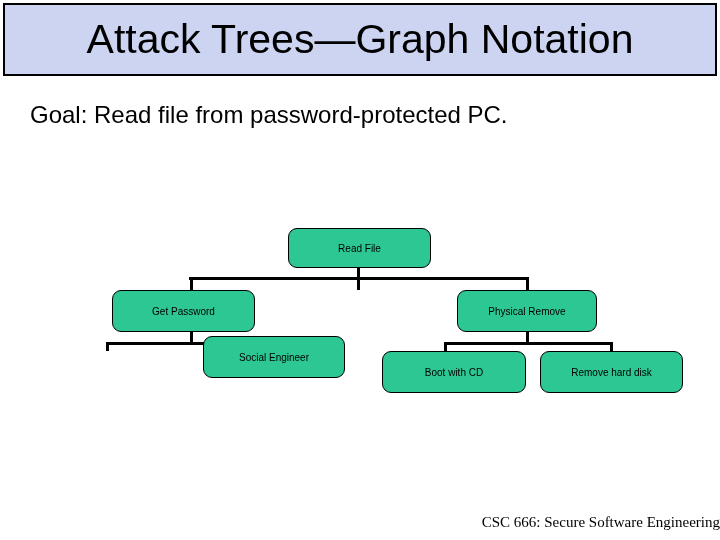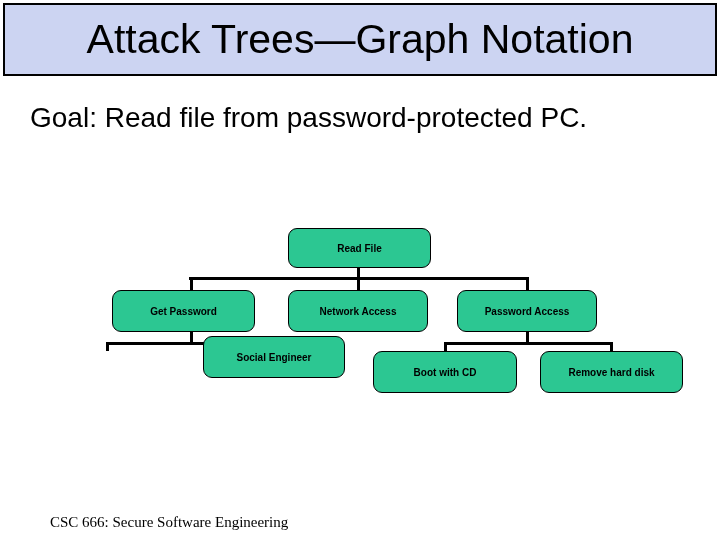--- a/index.html
+++ b/index.html
@@ -32,21 +32,21 @@
   }
   .title-text {
     font-size: 41px;
     line-height: 1;
     white-space: nowrap;
     color: var(--text, #000000);
   }
   .goal-text {
     position: absolute;
     left: 30px; top: 101px;
-    font-size: 28px;
+    font-size: 24px;
     line-height: 1.2;
     white-space: nowrap;
   }
   .tree {
     position: absolute;
     left: 0; top: 0;
     width: 720px; height: 540px;
   }
   .node {
     position: absolute;
@@ -55,31 +55,30 @@
     border-radius: 9px;
     display: flex;
     align-items: center;
     justify-content: center;
     box-sizing: border-box;
   }
   .node-label {
     font-size: 10px;
     text-align: center;
     white-space: nowrap;
-    font-weight: bold;
   }
   .conn {
     position: absolute;
     background: var(--connector, #000000);
   }
   .footer-text {
     position: absolute;
     left: 50px; top: 514px;
     width: 670px;
-    text-align: left;
+    text-align: right;
     font-family: "Liberation Serif", serif;
     font-size: 15px;
     white-space: nowrap;
   }
 </style>
 </head>
 <body>
 
 <div class="slide">
 
@@ -107,34 +106,31 @@
     <div class="conn" style="left:610px; top:342px; width:3px; height:9px;"></div>
 
     <div class="node" style="left:288px; top:228px; width:143px; height:40px;">
       <span class="node-label">Read File</span>
     </div>
 
     <div class="node" style="left:112px; top:290px; width:143px; height:42px;">
       <span class="node-label">Get Password</span>
     </div>
 
-    <div class="node" style="left:288px; top:290px; width:140px; height:42px;">
-      <span class="node-label">Network Access</span>
-    </div>
 
     <div class="node" style="left:457px; top:290px; width:140px; height:42px;">
-      <span class="node-label">Password Access</span>
+      <span class="node-label">Physical Remove</span>
     </div>
 
 
     <div class="node" style="left:203px; top:336px; width:142px; height:42px;">
       <span class="node-label">Social Engineer</span>
     </div>
 
-    <div class="node" style="left:373px; top:351px; width:144px; height:42px;">
+    <div class="node" style="left:382px; top:351px; width:144px; height:42px;">
       <span class="node-label">Boot with CD</span>
     </div>
 
     <div class="node" style="left:540px; top:351px; width:143px; height:42px;align-items:center;">
       <span class="node-label">Remove hard disk</span>
     </div>
 
   </div>
 
   <div class="footer-text">CSC 666: Secure Software Engineering</div>

